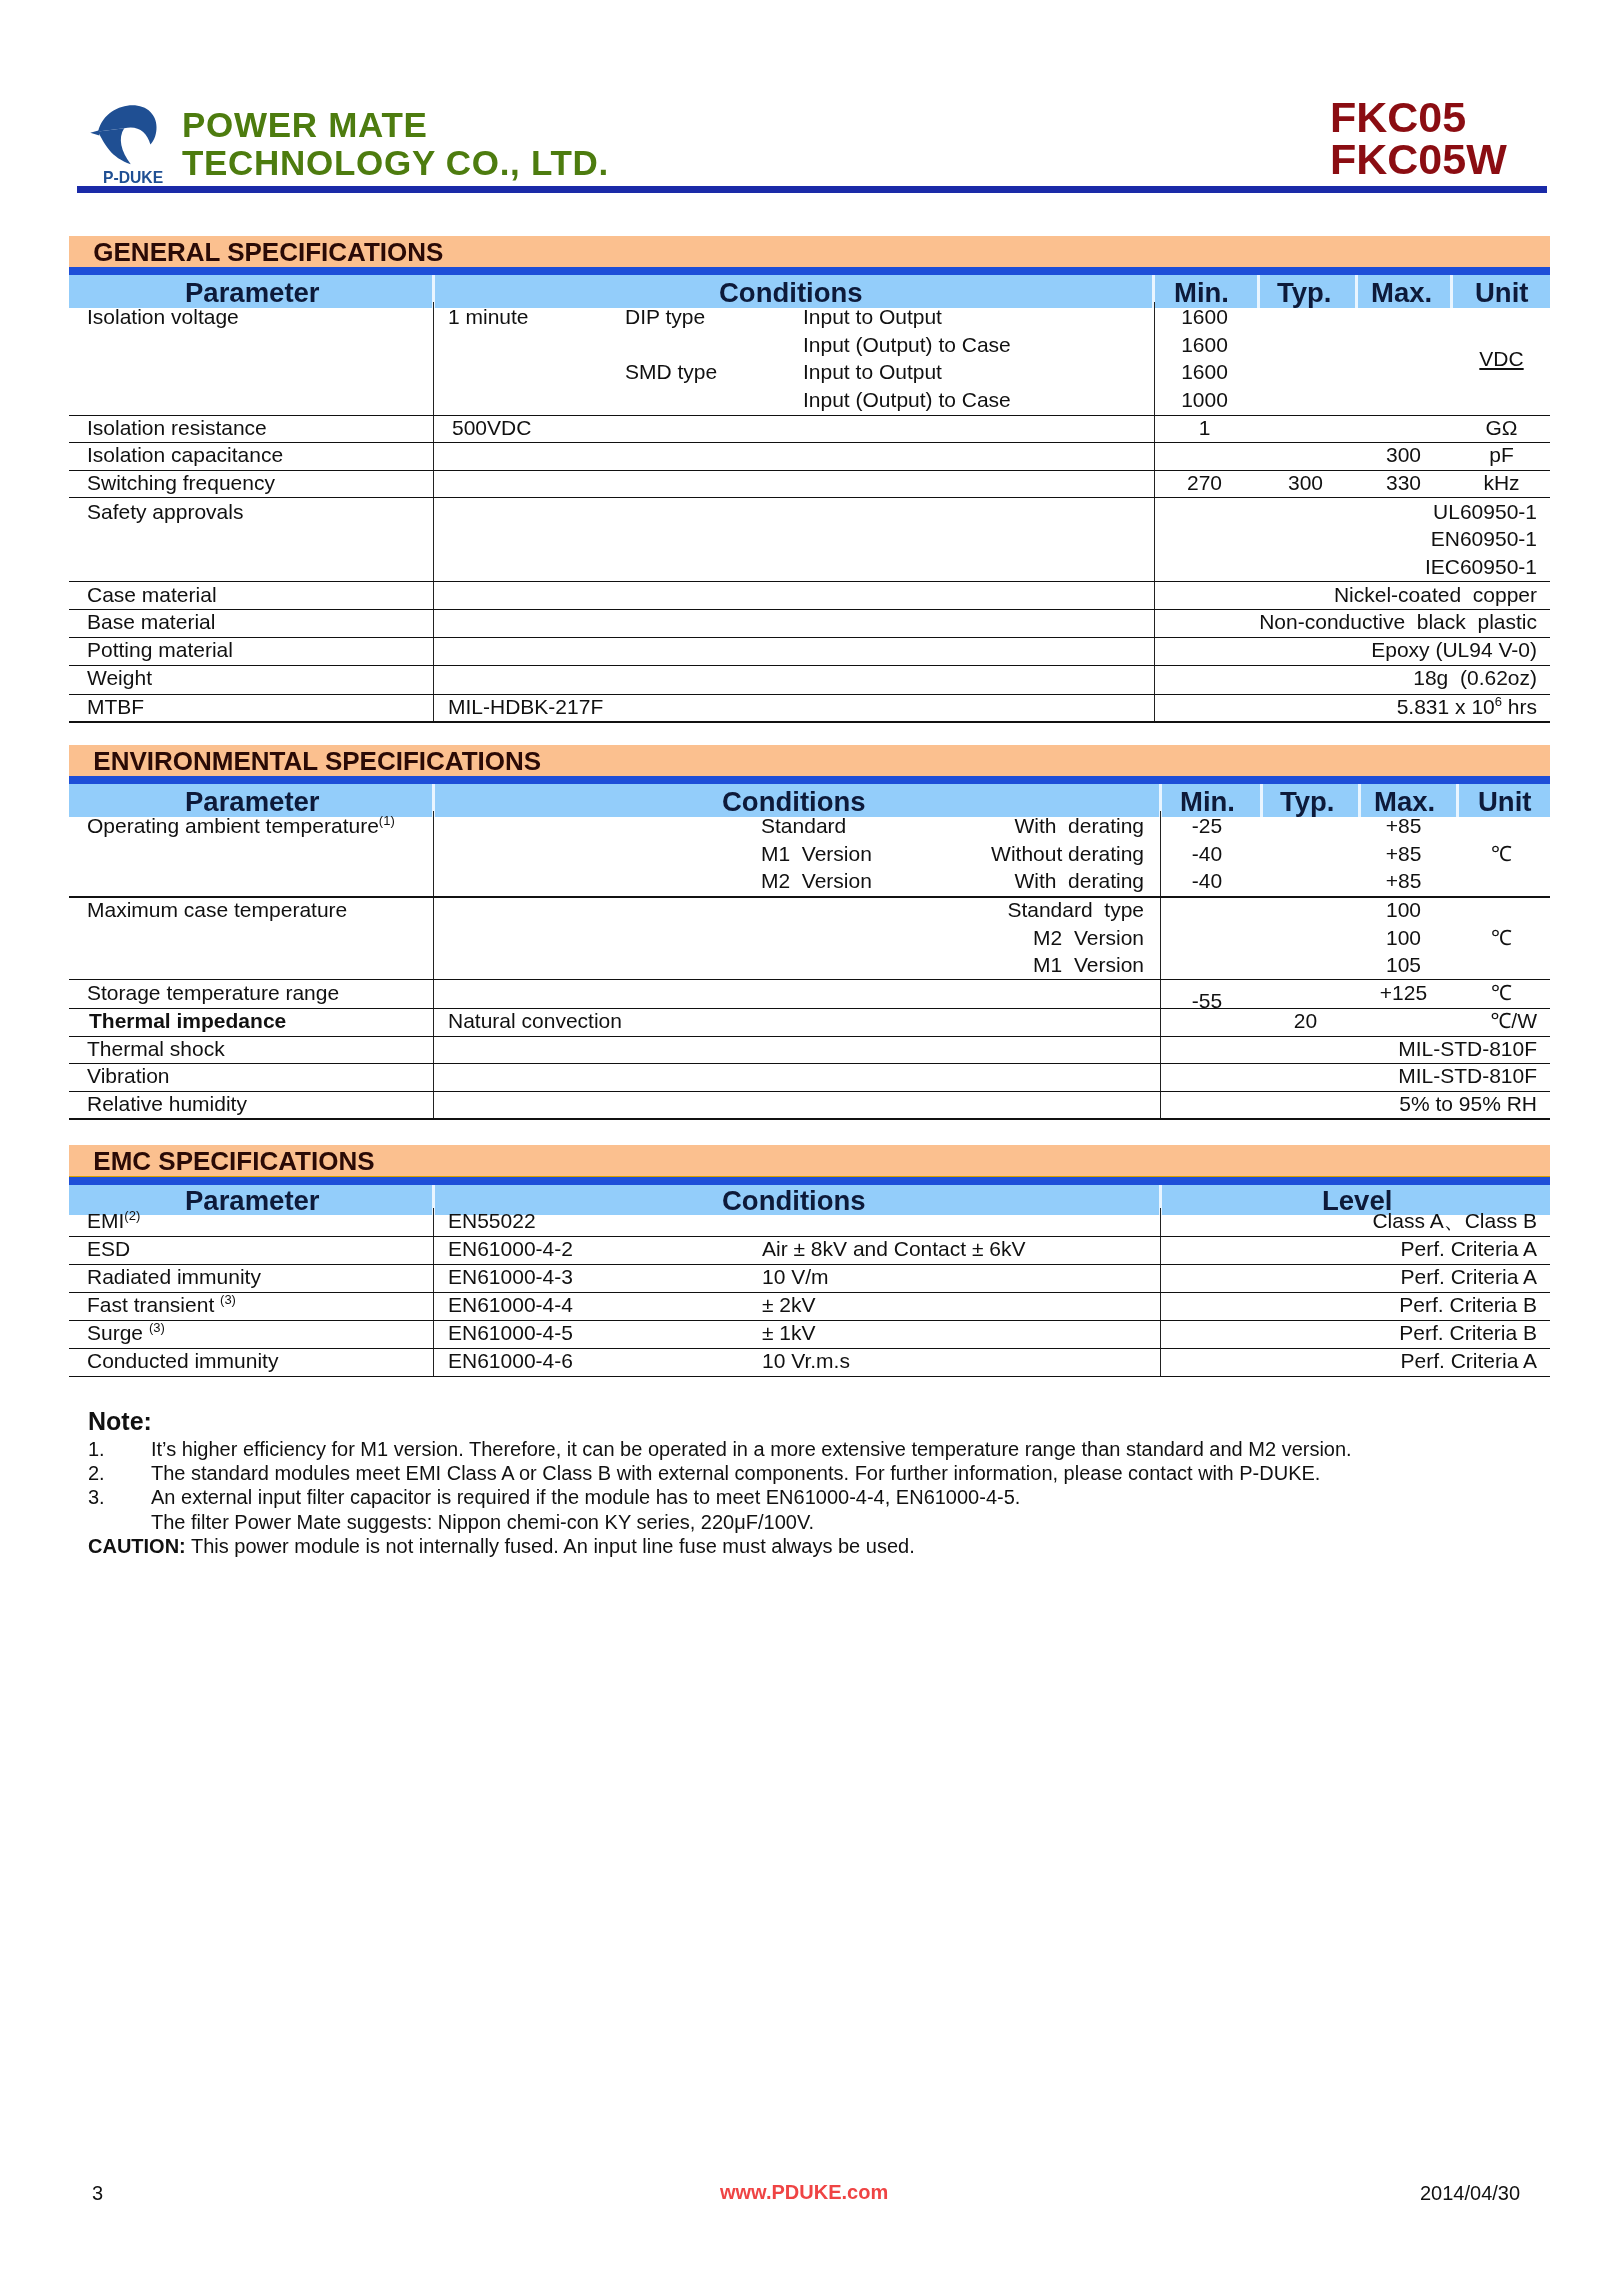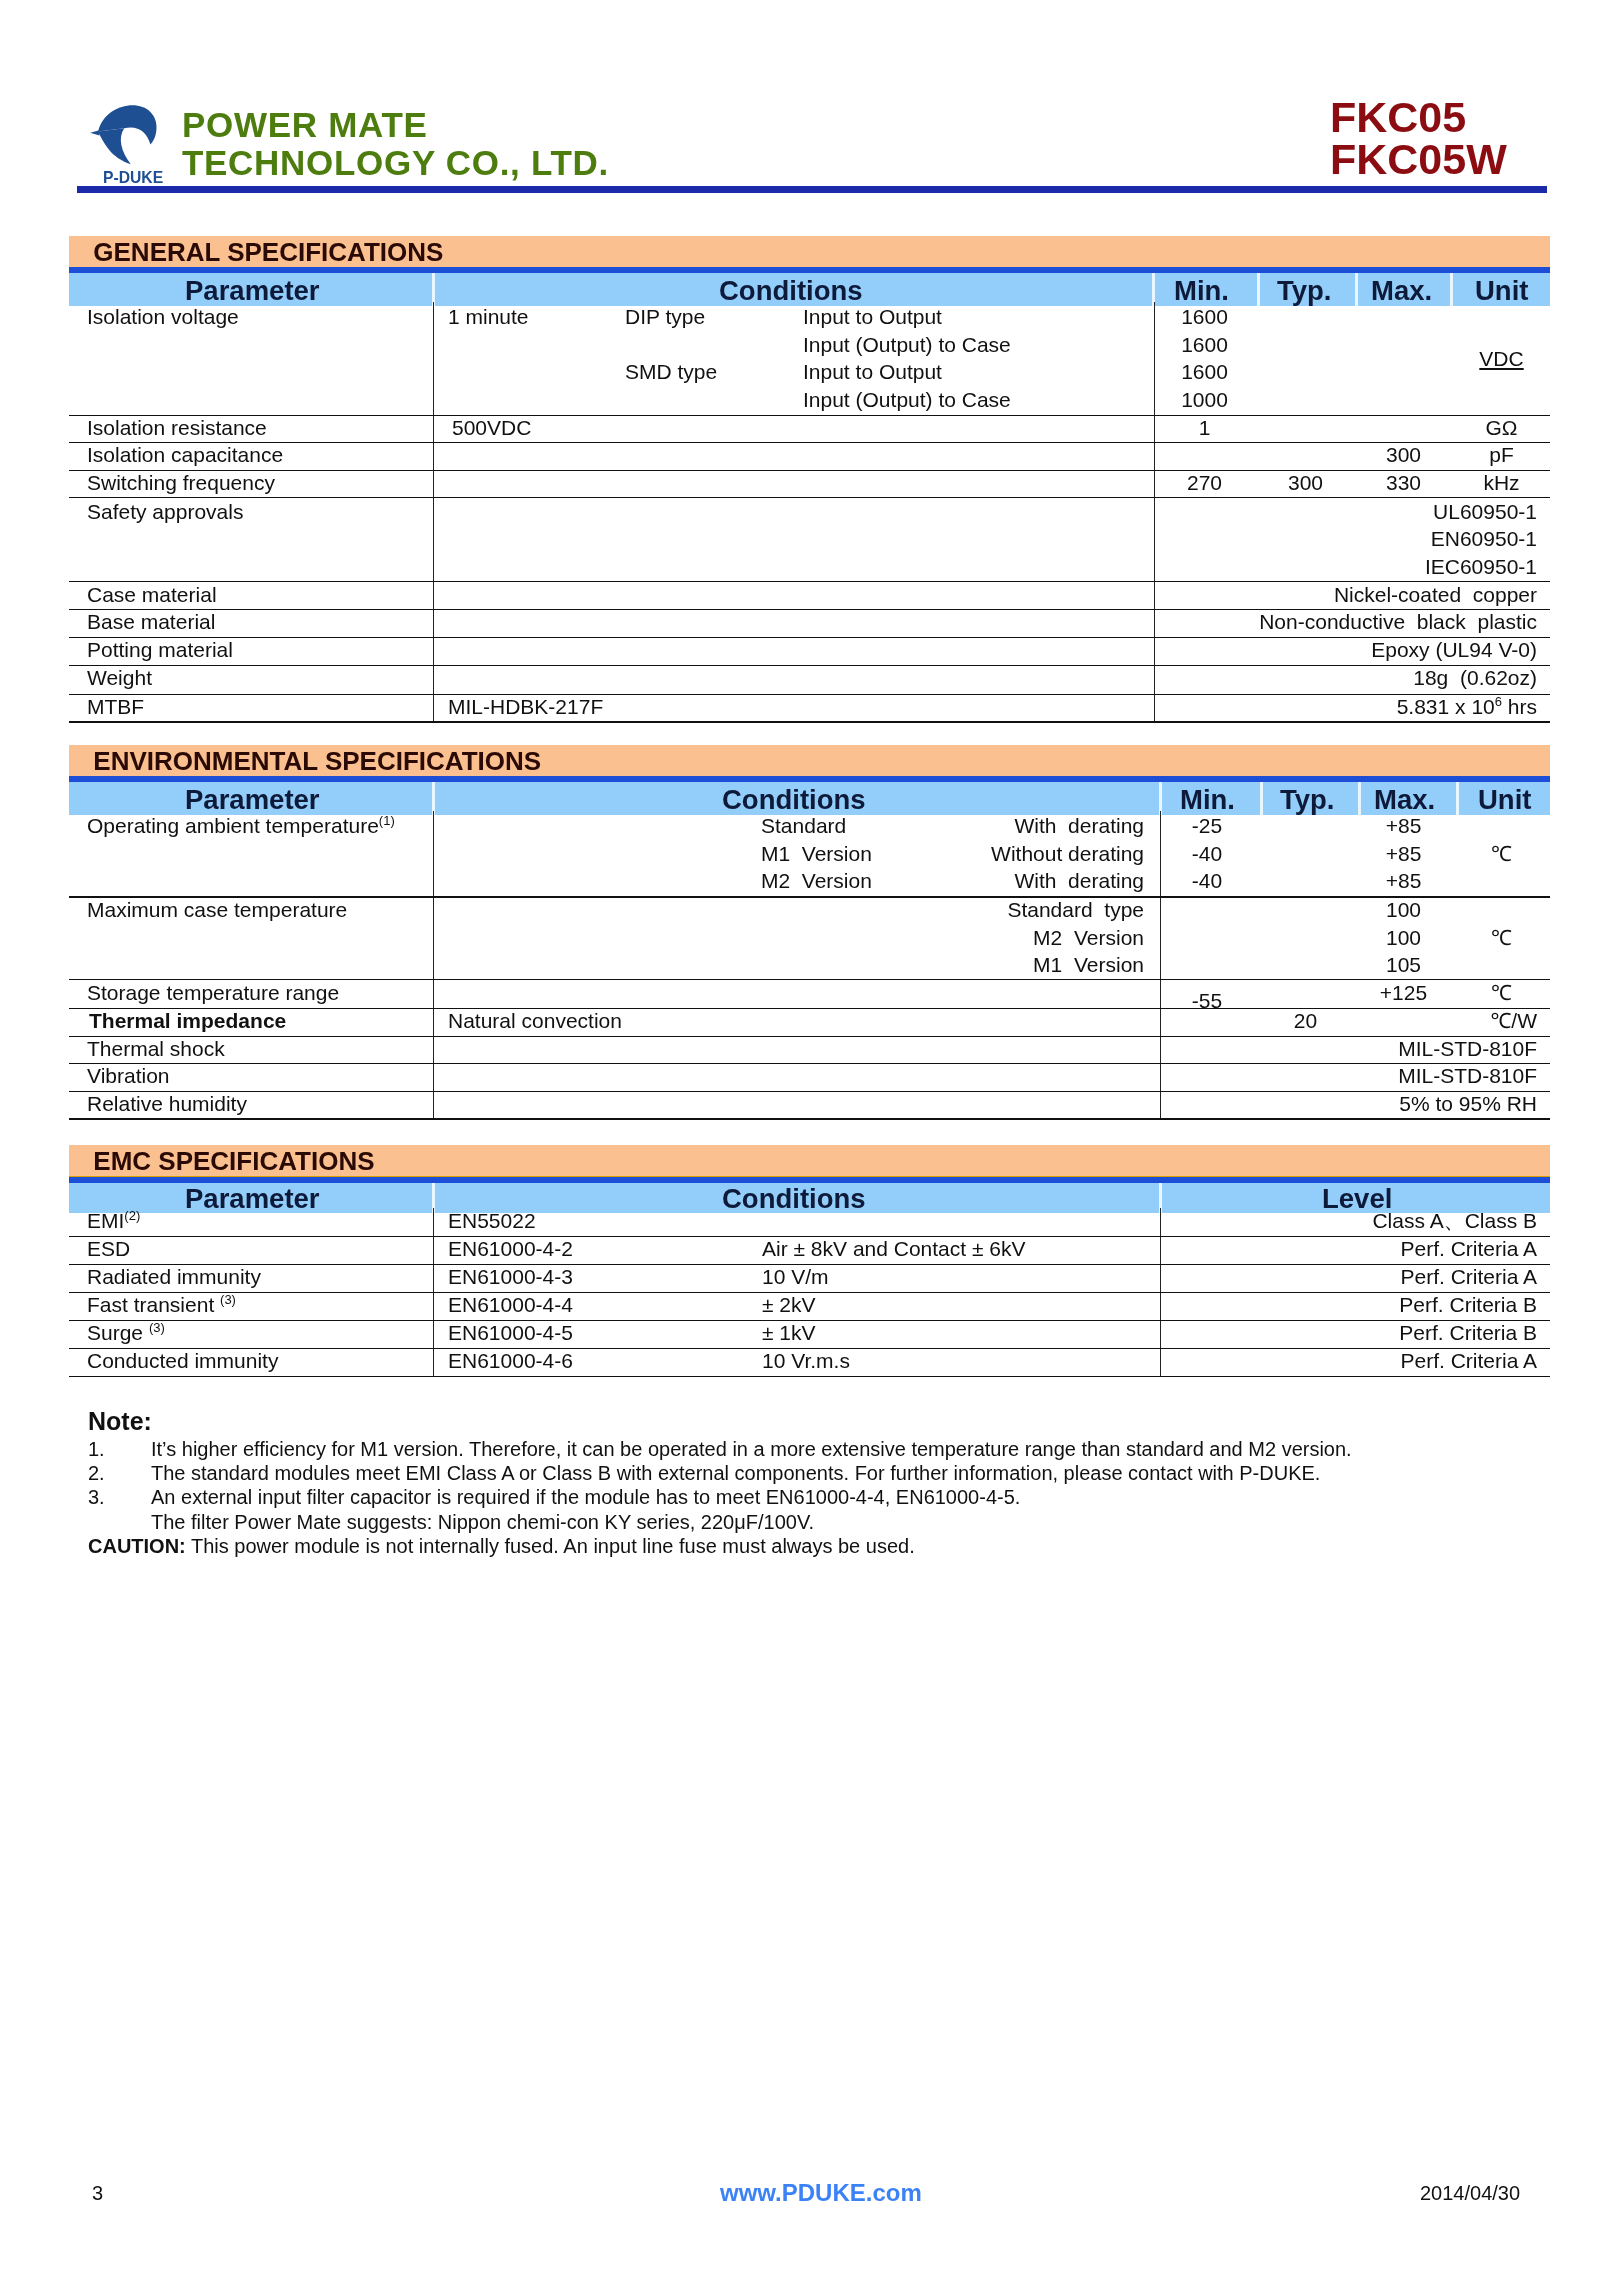--- a/index.html
+++ b/index.html
@@ -9,29 +9,29 @@
   .t { position:absolute; font-size:21px; line-height:26px; white-space:nowrap; color:#111; }
   .r { text-align:right; }
   .c { text-align:center; }
   .logo-text { position:absolute; font-family:"Liberation Sans", sans-serif; font-weight:bold;
                color:#4d7c0f; font-size:35px; line-height:37px; letter-spacing:0.7px; }
   .model { position:absolute; font-weight:bold; color:#8b0d12; font-size:43px; line-height:41px; }
   .hdr-rule { position:absolute; left:77px; top:186px; width:1470px; height:7.2px; background:#1a2aa8; }
   .sec { position:absolute; left:69px; width:1481px; height:31px; background:#fbc08f;
          border-bottom:2px solid #d6a100; }
   .sec span { position:absolute; left:18.3px; top:2.6px; font-weight:bold; font-size:26px; line-height:27.5px; color:#2a0a06;margin-left:6px; }
-  .colhdr { position:absolute; height:33px; background:#93cdfa; border-top:6px solid #1d4ed8; }
+  .colhdr { position:absolute; height:33px; background:#93cdfa; border-top:8px solid #1d4ed8; }
   .colhdr span { position:absolute; top:2.6px; font-weight:bold; font-size:27.5px; line-height:29px; color:#0d1a3a; }
   .hsep { position:absolute; top:0; width:2.6px; height:33px; background:#e9f5ff; }
   .hline { position:absolute; height:1.3px; background:#111; }
   .vline { position:absolute; width:1.3px; background:#222; }
   .note-title { position:absolute; font-weight:bold; font-size:25px; line-height:29px; }
   .note { position:absolute; font-size:20px; line-height:24px; white-space:nowrap; }
   .foot { position:absolute; font-size:20px; line-height:25px; }
-  .link { position:absolute; font-weight:bold; color:#3b82f6; font-size:24px; line-height:25px; }
+  .link { position:absolute; font-weight:bold; color:#ef4444; font-size:20px; line-height:25px; }
   sup { font-size:13px; line-height:0; vertical-align:super; }
 </style>
 </head>
 <body>
 
 <div class="abs" style="left:85px;top:92px;width:85px;height:98px;">
   <svg width="85" height="79" viewBox="0 0 130 120">
     <path d="M20 60 C30 20,80 10,100 30 C115 45,110 70,100 80 C95 60,80 50,60 55 Z" fill="#1f4f93"></path>
     <path d="M20 60 L60 55 C50 70,55 90,70 110 C40 100,30 80,20 60 Z" fill="#1f4f93"></path>
     <path d="M8 62 L22 58 L22 66 Z" fill="#1f4f93"></path>

